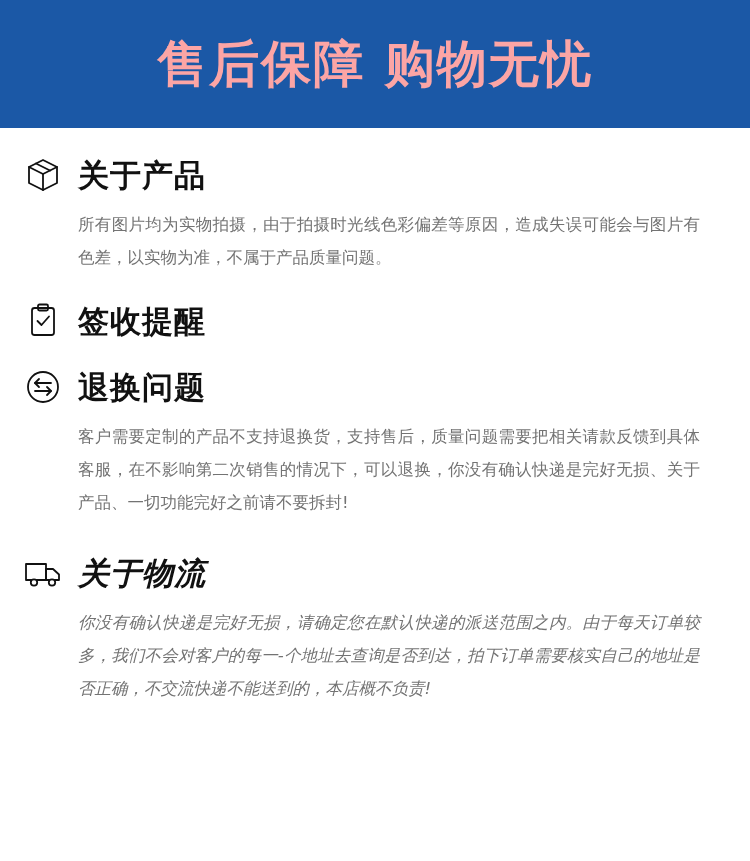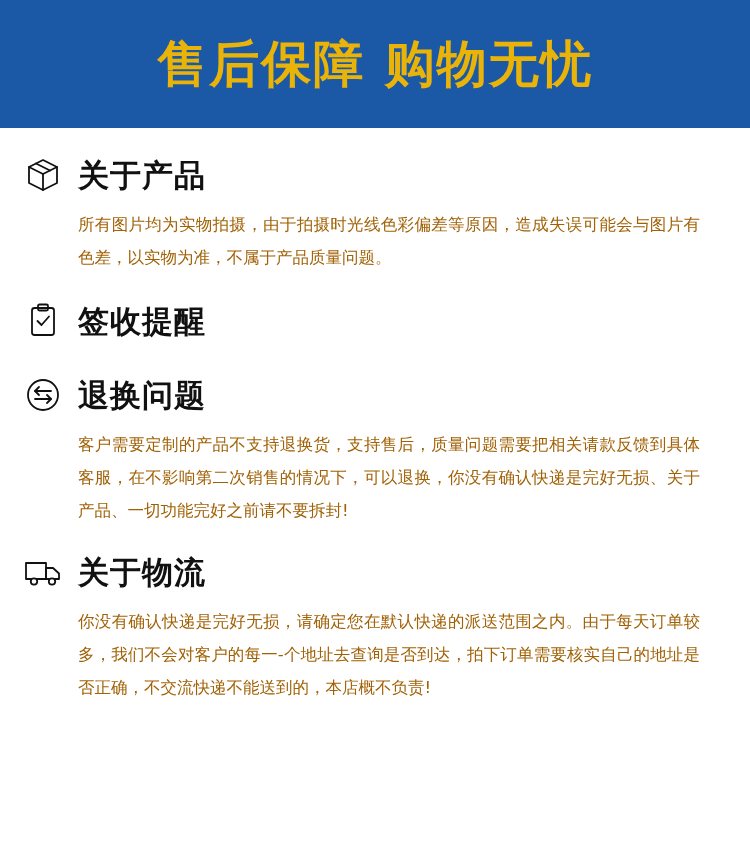--- a/index.html
+++ b/index.html
@@ -26,21 +26,21 @@
   .banner {
     width: 750px;
     height: 128px;
     background: #1b58a6;
     display: flex;
     align-items: center;
     justify-content: center;
     box-sizing: border-box;
   }
   .banner-title {
-    color: #eab308;
+    color: #fca5a5;
     font-size: 50px;
     font-weight: bold;
     letter-spacing: 2px;
     line-height: 1;
     white-space: nowrap;
     font-family: "DejaVu Sans", "Liberation Sans", sans-serif;
   }
 
   
   .content {
@@ -76,32 +76,32 @@
     font-weight: bold;
     color: #111111;
     line-height: 1;
     letter-spacing: 1px;
     font-family: "DejaVu Sans", "Liberation Sans", sans-serif;
   }
 
   .section-body {
     font-size: 16.5px;
     line-height: 2.0;
-    color: #a16207;
+    color: #737373;
     padding-left: 56px;
     padding-right: 10px;
     text-align: justify;
     font-family: "DejaVu Sans", "Liberation Sans", sans-serif;
   }
 
   
   .section-products { margin-bottom: 26px; }
-  .section-signoff  { margin-bottom: 32px; }
-  .section-returns  { margin-bottom: 24px; }
-  .section-logistics{ margin-bottom: 0; }
+  .section-signoff  { margin-bottom: 24px; }
+  .section-returns  { margin-bottom: 33px; }
+  .section-logistics{ margin-bottom: 0; font-style: italic; }
 </style>
 </head>
 <body>
 
 <div class="page">
 
   <div class="banner">
     <div class="banner-title">售后保障 购物无忧</div>
   </div>
 

